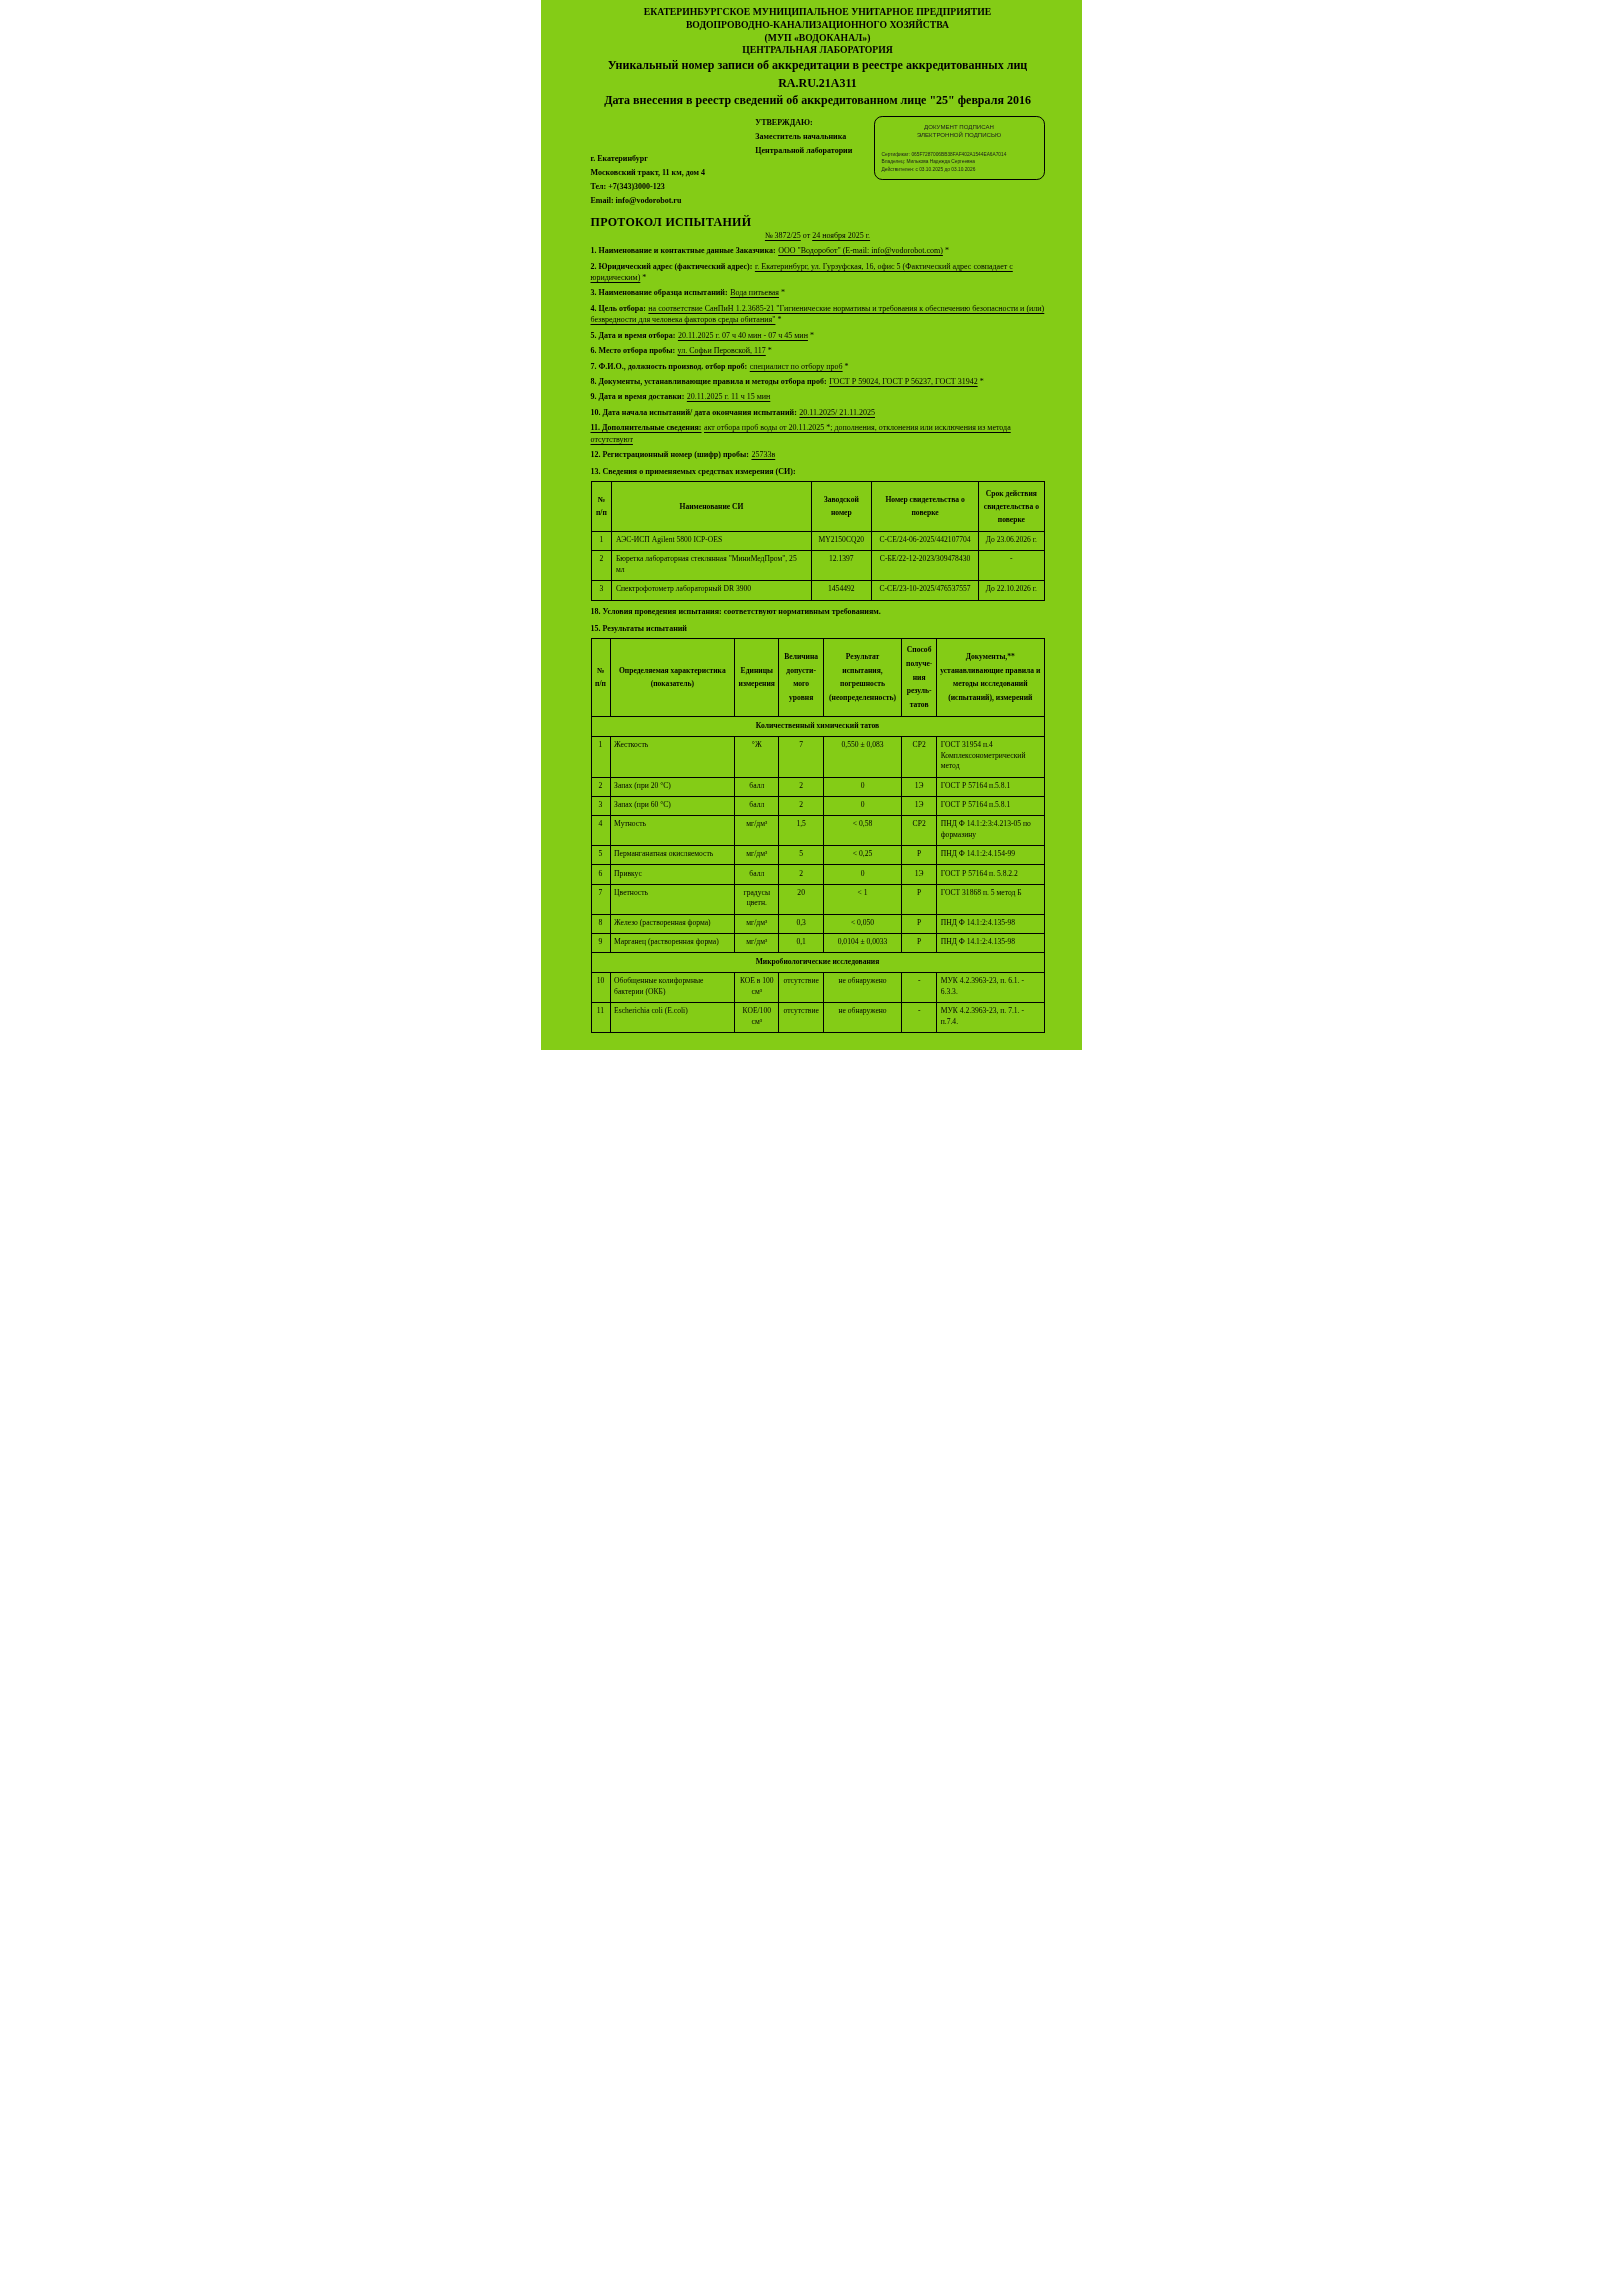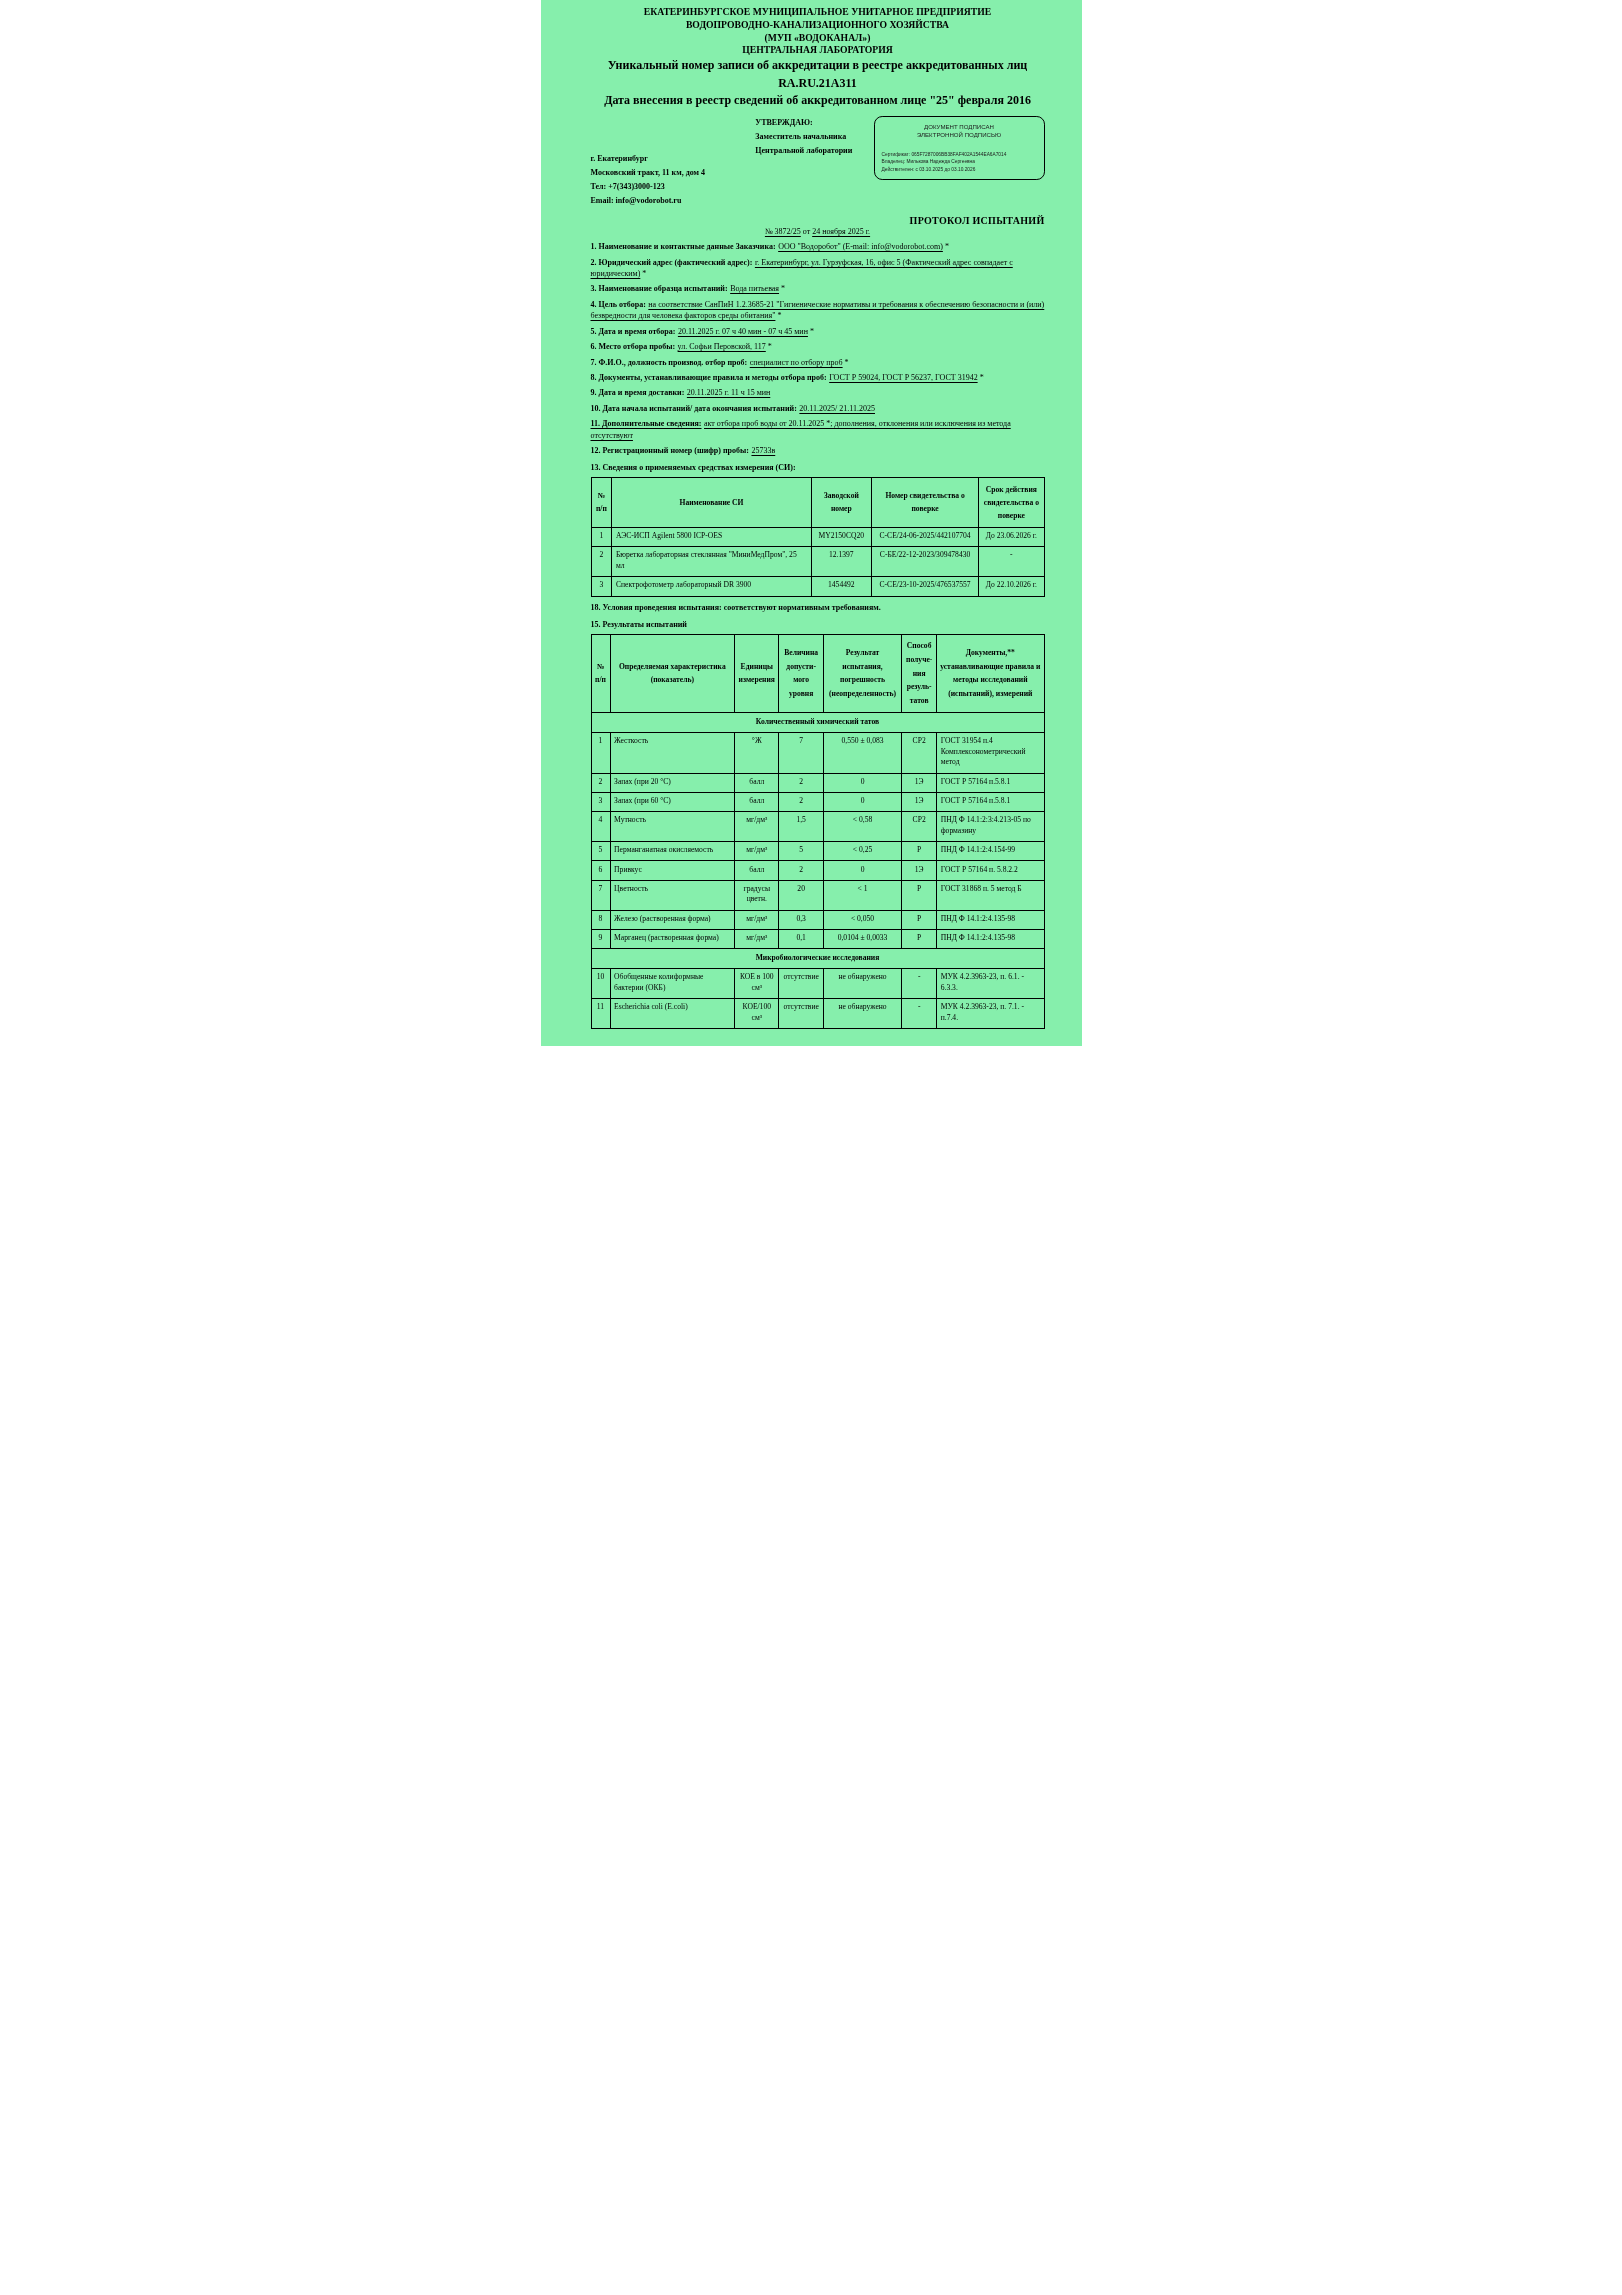--- a/index.html
+++ b/index.html
@@ -1,38 +1,38 @@
 <!DOCTYPE html>
 <html style="font-size:8.2px"><head>
 <meta charset="utf-8">
 <style>
   html, body { margin:0; padding:0; background:#ffffff; }
   .page {
     width:541px; min-height:765px; margin:0 auto; box-sizing:border-box;
     padding:6.1px 37px 12.2px 50px;
     font-family:"Liberation Serif","DejaVu Serif",serif;
-    font-size:8px; color:#000; background:#86efac;
+    font-size:8px; color:#000; background:#84cc16;
   }
   
   .doc-header { text-align:center; font-weight:bold; }
   .doc-header .h1 { font-size:9.7px; line-height:1.32; }
   .doc-header .h2 { font-size:12px; line-height:1.45; }
   
   .top-block { display:flex; gap:8.2px; margin-top:6.1px; align-items:flex-start; }
   .contacts { flex:1 1 auto; font-weight:bold; line-height:1.75;margin-top:36px; }
   .approval { width:110px; flex:0 0 auto; font-weight:bold; line-height:1.75; }
   .stamp {
     width:171px; flex:0 0 auto; box-sizing:border-box;
     border:1.5px solid #000; border-radius:8.2px; padding:5.1px 7.1px 5.1px;
     font-family:"Liberation Sans","DejaVu Sans",sans-serif; color:#1c1c1c;
   }
   .stamp-title { text-align:center; font-size:6.1px; line-height:1.3; margin-top:1px; }
   .stamp-info  { margin-top:12.2px; font-size:4.8px; line-height:1.6; }
   
-  .protocol-title  { text-align:right; font-weight:bold; font-size:10px; margin-top:7.1px; letter-spacing:0.3px; }
+  .protocol-title  { text-align:left; font-weight:bold; font-size:12px; margin-top:7.1px; letter-spacing:0.3px; }
   .protocol-number { text-align:center; margin-top:1.5px; }
   
   .items { margin-top:5px; }
   .item { margin:4.1px 0; line-height:1.42; }
   .lbl { font-weight:bold; }
   .val { margin-left:2.5px; }
   .u   { text-decoration:underline; text-underline-offset:1.5px; }
   .bold-line { font-weight:bold; margin:5.6px 0 3.6px; line-height:1.4; }
   
   table.doc-table {

